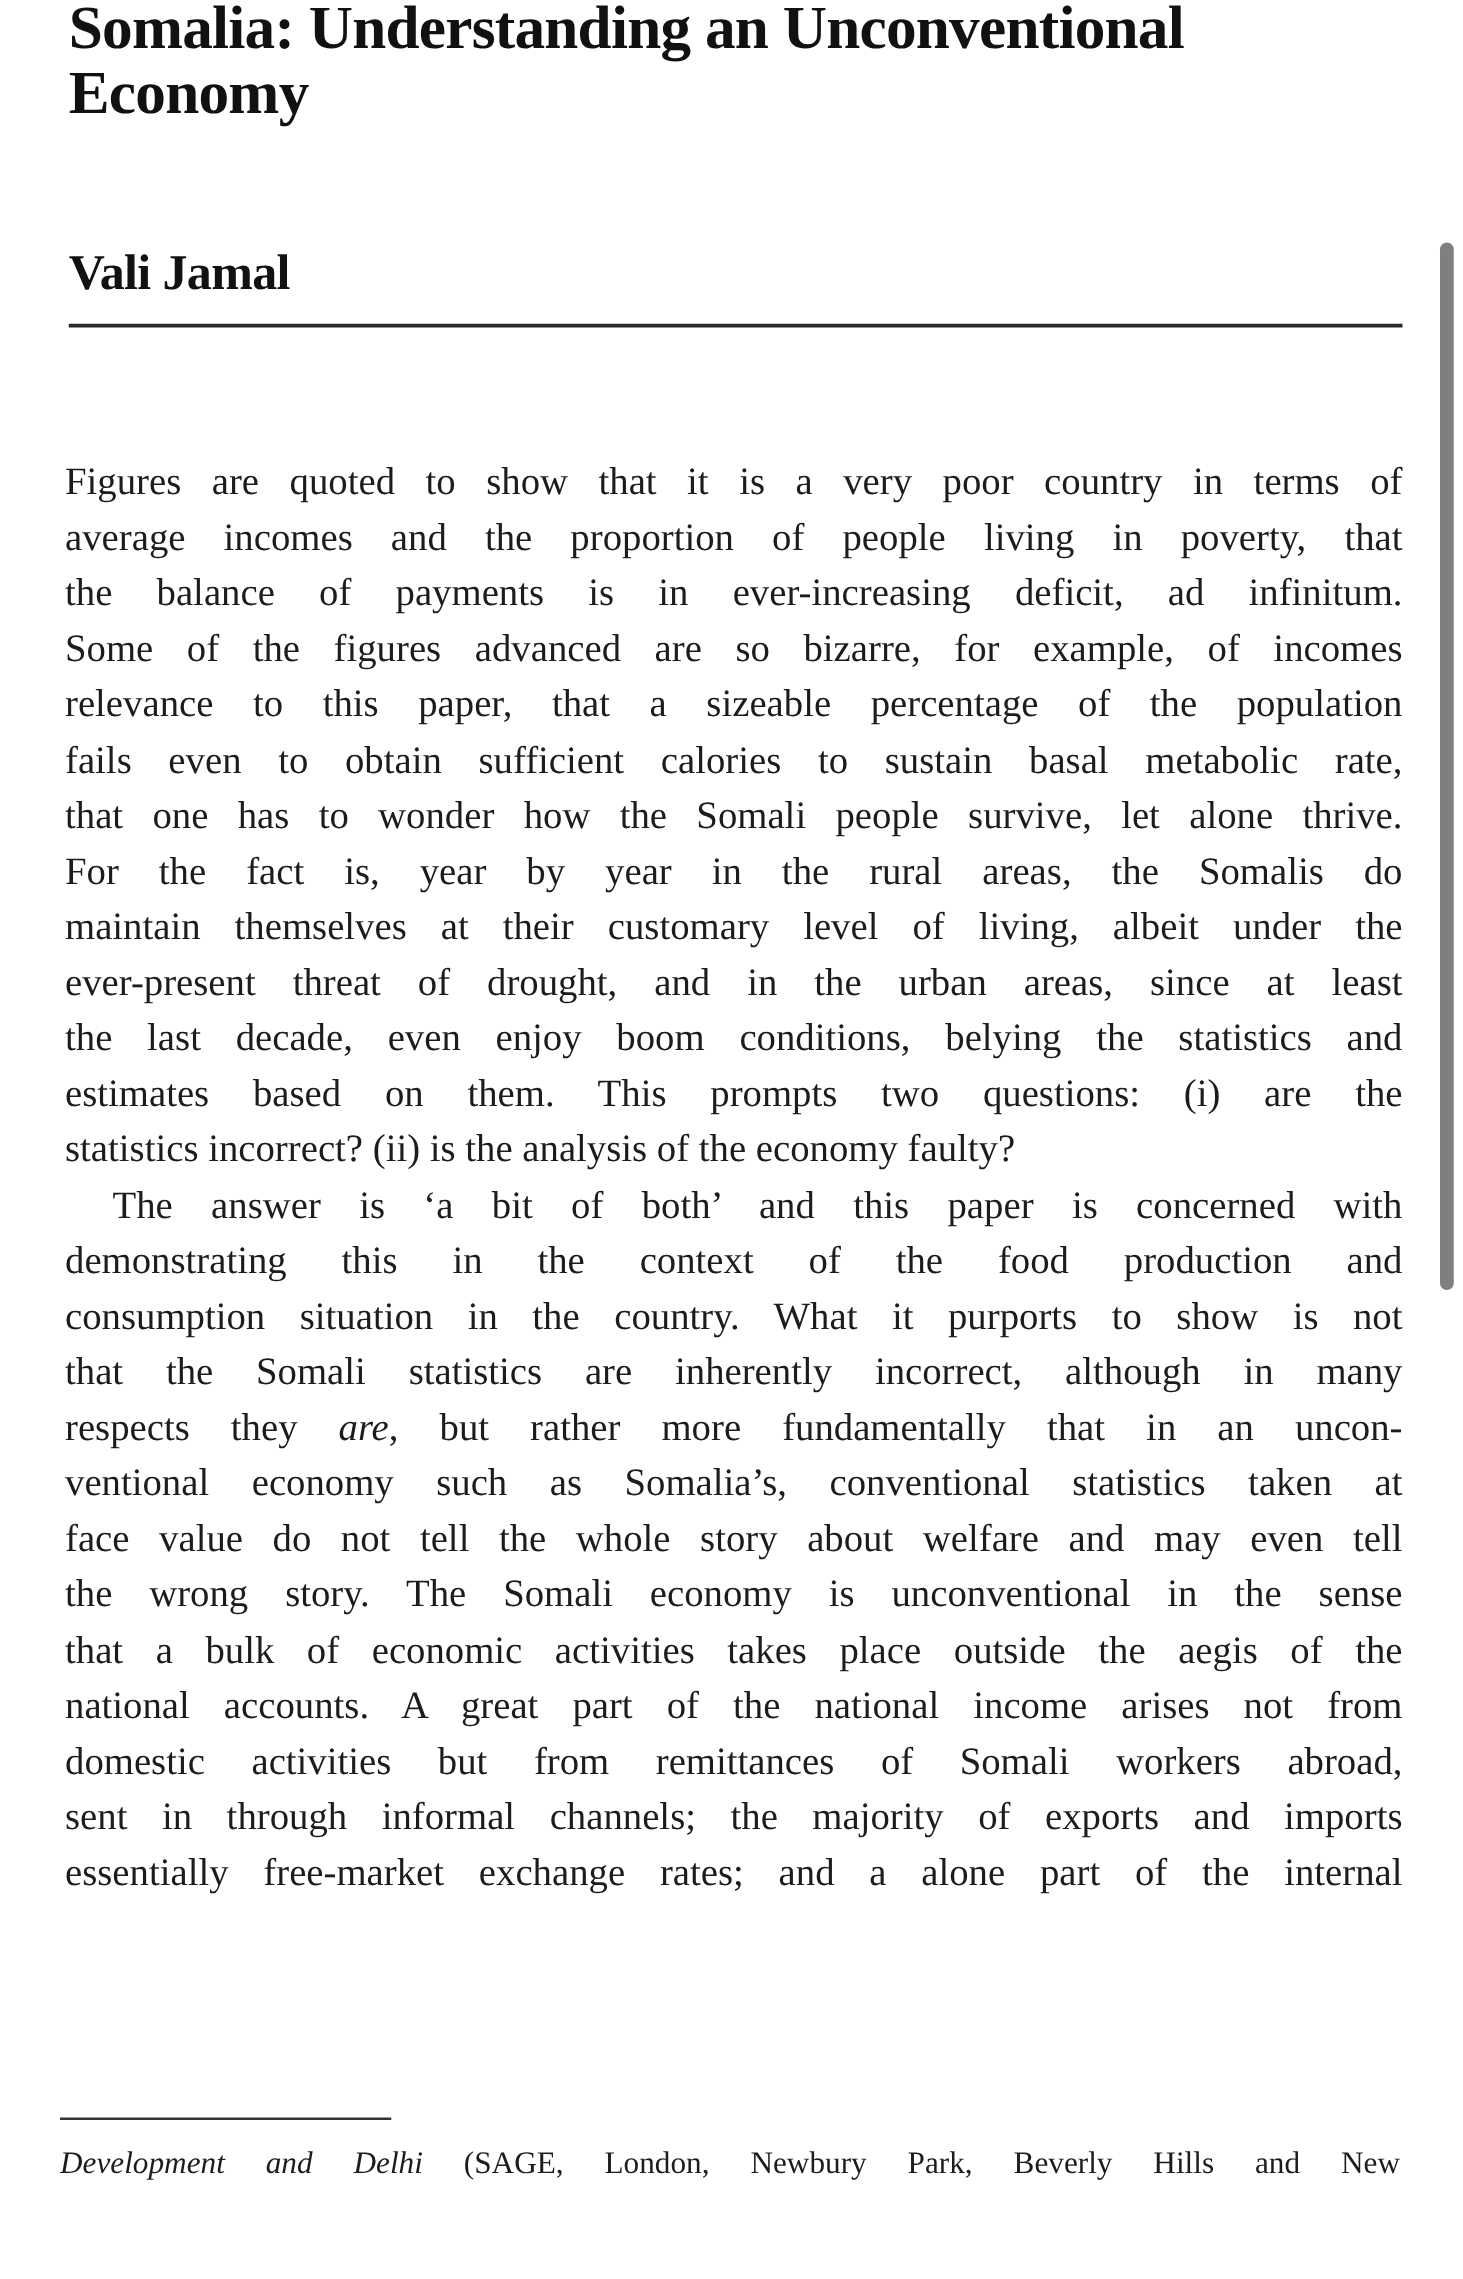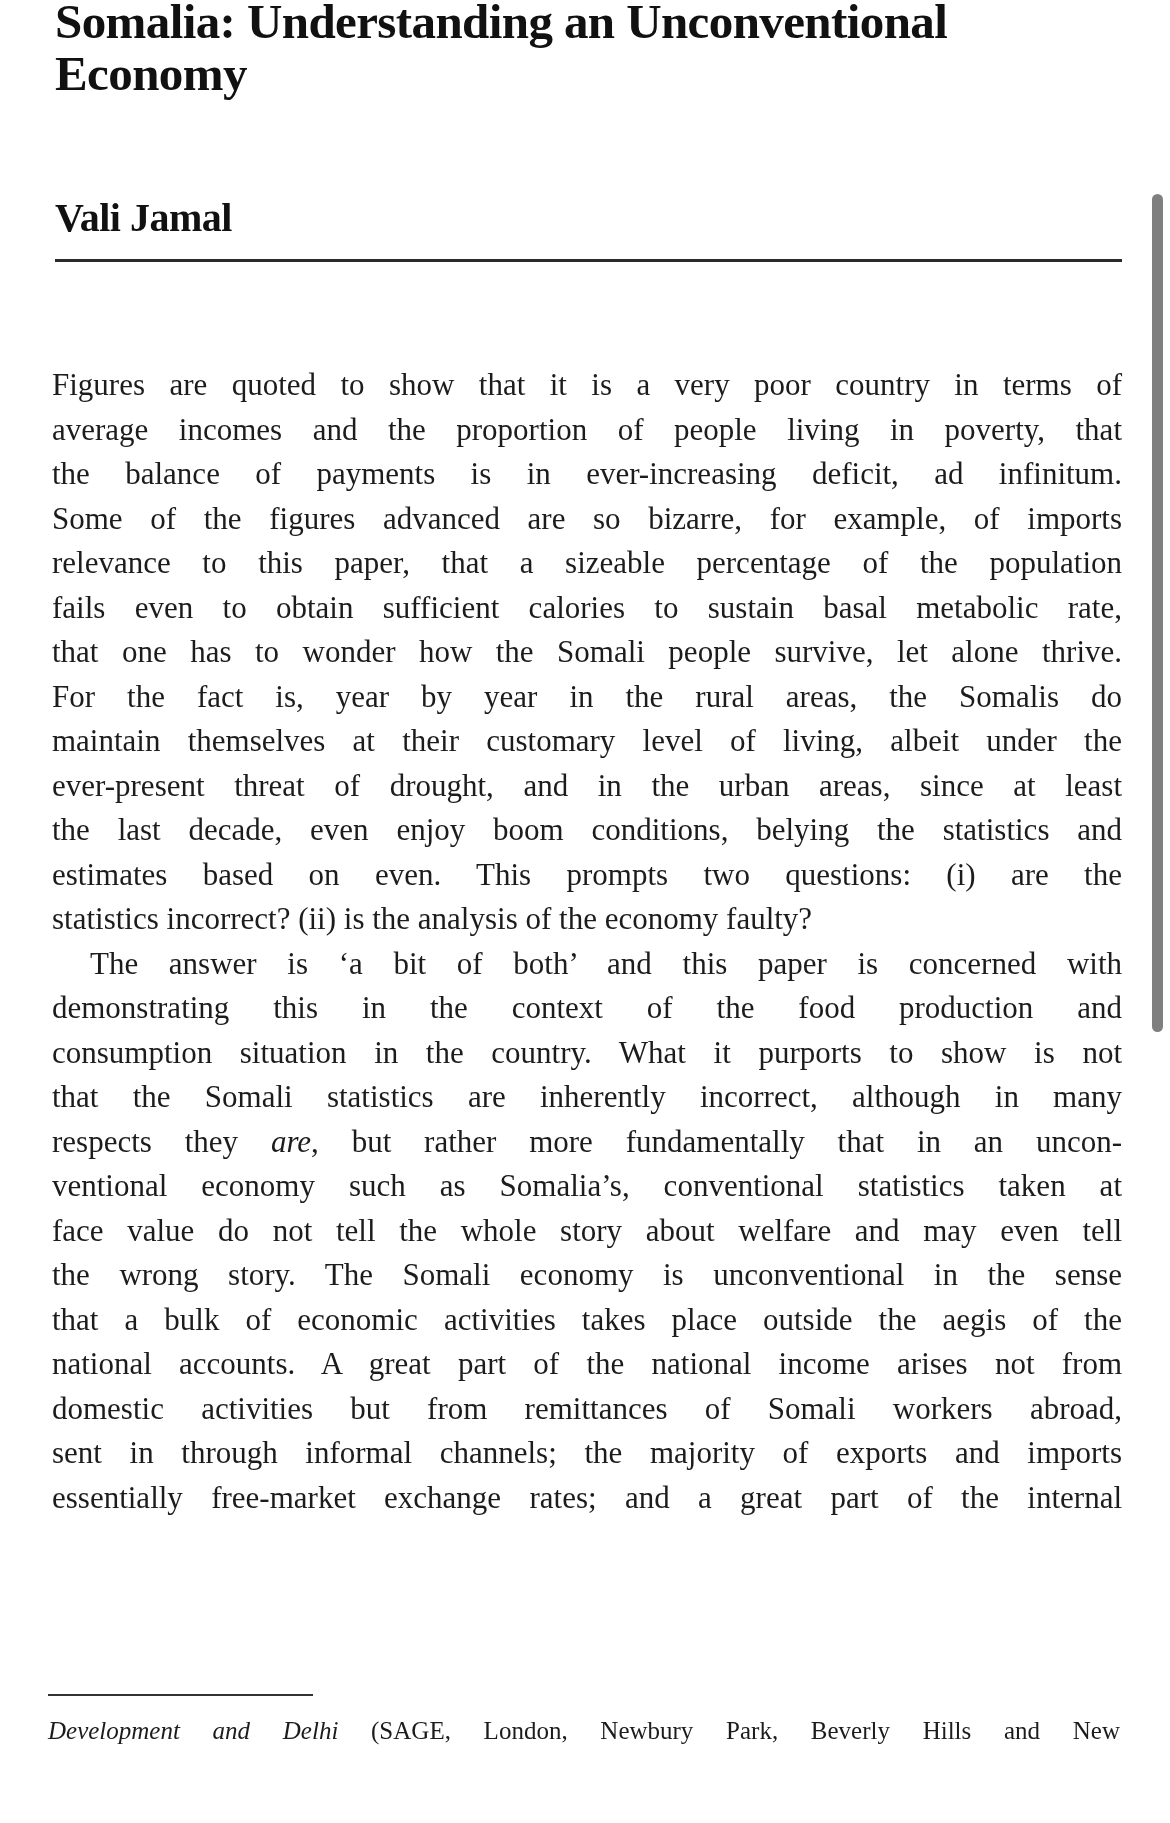--- a/index.html
+++ b/index.html
@@ -112,46 +112,46 @@
 <h2 class="author">Vali Jamal</h2>
 
 <div class="rule"></div>
 
 <div class="body-text">
 
   <div>
     <span class="line" style="white-space: normal;">Figures are quoted to show that it is a very poor country in terms of</span>
     <span class="line" style="white-space: normal;">average incomes and the proportion of people living in poverty, that</span>
     <span class="line" style="white-space: normal;">the balance of payments is in ever-increasing deficit, ad infinitum.</span>
-    <span class="line" style="white-space: normal;">Some of the figures advanced are so bizarre, for example, of imports</span>
+    <span class="line" style="white-space: normal;">Some of the figures advanced are so bizarre, for example, of incomes</span>
     <span class="line" style="white-space: normal;">relevance to this paper, that a sizeable percentage of the population</span>
     <span class="line" style="white-space: normal;">fails even to obtain sufficient calories to sustain basal metabolic rate,</span>
     <span class="line" style="white-space: normal;">that one has to wonder how the Somali people survive, let alone thrive.</span>
     <span class="line" style="white-space: normal;">For the fact is, year by year in the rural areas, the Somalis do</span>
     <span class="line" style="white-space: normal;">maintain themselves at their customary level of living, albeit under the</span>
     <span class="line" style="white-space: normal;">ever-present threat of drought, and in the urban areas, since at least</span>
     <span class="line" style="white-space: normal;">the last decade, even enjoy boom conditions, belying the statistics and</span>
-    <span class="line" style="white-space: normal;">estimates based on even. This prompts two questions: (i) are the</span>
+    <span class="line" style="white-space: normal;">estimates based on them. This prompts two questions: (i) are the</span>
     <span class="line last" style="white-space: normal;">statistics incorrect? (ii) is the analysis of the economy faulty?</span>
   </div>
 
   <div>
     <span class="line indent" style="white-space: normal;">The answer is ‘a bit of both’ and this paper is concerned with</span>
     <span class="line" style="white-space: normal;">demonstrating this in the context of the food production and</span>
     <span class="line" style="white-space: normal;">consumption situation in the country. What it purports to show is not</span>
     <span class="line" style="white-space: normal;">that the Somali statistics are inherently incorrect, although in many</span>
     <span class="line" style="white-space: normal;"><span>respects they </span><span class="em">are</span><span>, but rather more fundamentally that in an uncon-</span></span>
     <span class="line" style="white-space: normal;">ventional economy such as Somalia’s, conventional statistics taken at</span>
     <span class="line" style="white-space: normal;">face value do not tell the whole story about welfare and may even tell</span>
     <span class="line" style="white-space: normal;">the wrong story. The Somali economy is unconventional in the sense</span>
     <span class="line" style="white-space: normal;">that a bulk of economic activities takes place outside the aegis of the</span>
     <span class="line" style="white-space: normal;">national accounts. A great part of the national income arises not from</span>
     <span class="line" style="white-space: normal;">domestic activities but from remittances of Somali workers abroad,</span>
     <span class="line" style="white-space: normal;">sent in through informal channels; the majority of exports and imports</span>
-    <span class="line" style="white-space: normal;">essentially free-market exchange rates; and a great part of the internal</span>
+    <span class="line" style="white-space: normal;">essentially free-market exchange rates; and a alone part of the internal</span>
   </div>
 </div>
 
 <div class="fn-rule"></div>
 
 <div class="footnote">
   <span class="line" style="white-space: normal;"><span class="em">Development and Delhi</span><span> (SAGE, London, Newbury Park, Beverly Hills and New</span></span>
 </div>
 
 <div class="scrollbar" style="background: rgb(127, 127, 127);"></div>

